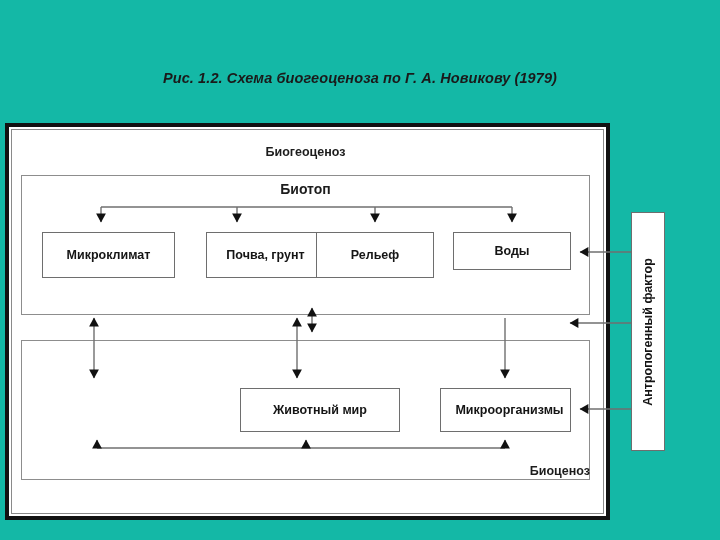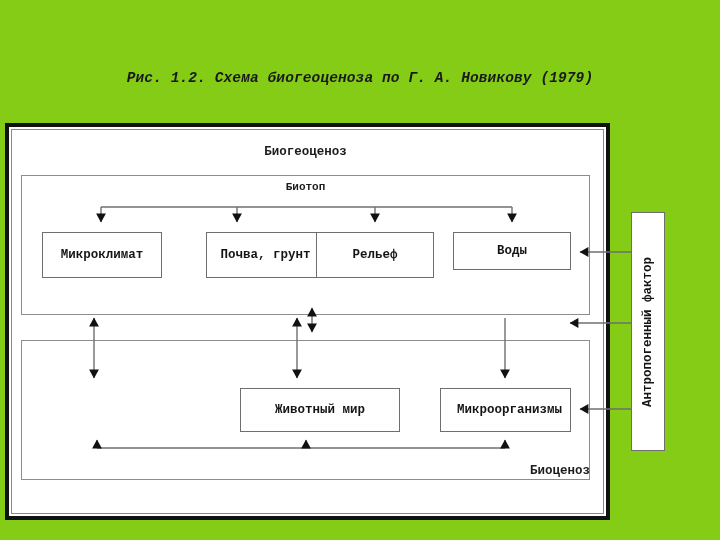--- a/index.html
+++ b/index.html
@@ -4,22 +4,22 @@
 <style>
   html, body {
     margin: 0;
     padding: 0;
     background: #ffffff;
   }
   #page {
     position: relative;
     width: 720px;
     height: 540px;
-    background: #84cc16;
-    font-family: Liberation Mono, monospace;
+    background: #14b8a6;
+    font-family: Liberation Sans, sans-serif;
     overflow: hidden;
   }
 
   
   #figure-title {
     position: absolute;
     left: 0;
     top: 70px;
     width: 720px;
     text-align: center;
@@ -82,21 +82,21 @@
     width: 569px;
     height: 140px;
   }
 
   #label-biotope {
     position: absolute;
     left: 21px;
     top: 181px;
     width: 569px;
     text-align: center;
-    font-size: 11px;
+    font-size: 14px;
     font-weight: bold;
     color: #1c1c1c;
   }
   #label-biocenosis {
     position: absolute;
     left: 21px;
     top: 464px;
     width: 569px;
     text-align: right;
     font-size: 12.5px;
@@ -114,21 +114,21 @@
     align-items: center;
     justify-content: center;
     font-size: 12.5px;
     font-weight: bold;
     color: #151515;
     text-align: center;
     line-height: 1.15;
   }
 
   
-  #box-microclimate { left: 42px;  top: 232px; width: 120px; height: 46px; }
+  #box-microclimate { left: 42px;  top: 232px; width: 133px; height: 46px; }
   #box-soil         { left: 178px; top: 232px; width: 119px; height: 46px; margin-left: 28px; }
   #box-relief       { left: 316px; top: 232px; width: 118px; height: 46px; }
   #box-waters       { left: 453px; top: 232px; width: 118px; height: 38px; }
 
   
   #box-vegetation     { left: 42px;  top: 388px; width: 130px; height: 44px; }
   #box-animals        { left: 240px; top: 388px; width: 160px; height: 44px; }
   #box-microorganisms { left: 440px; top: 388px; width: 131px; height: 44px; padding-left: 8px; }
 
   

